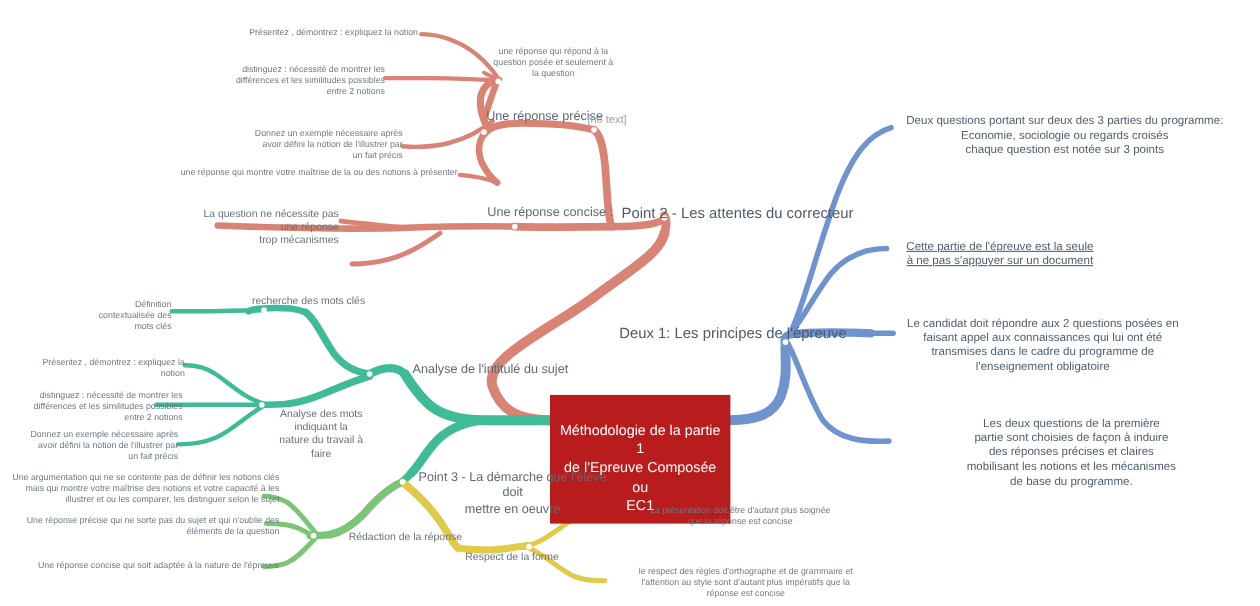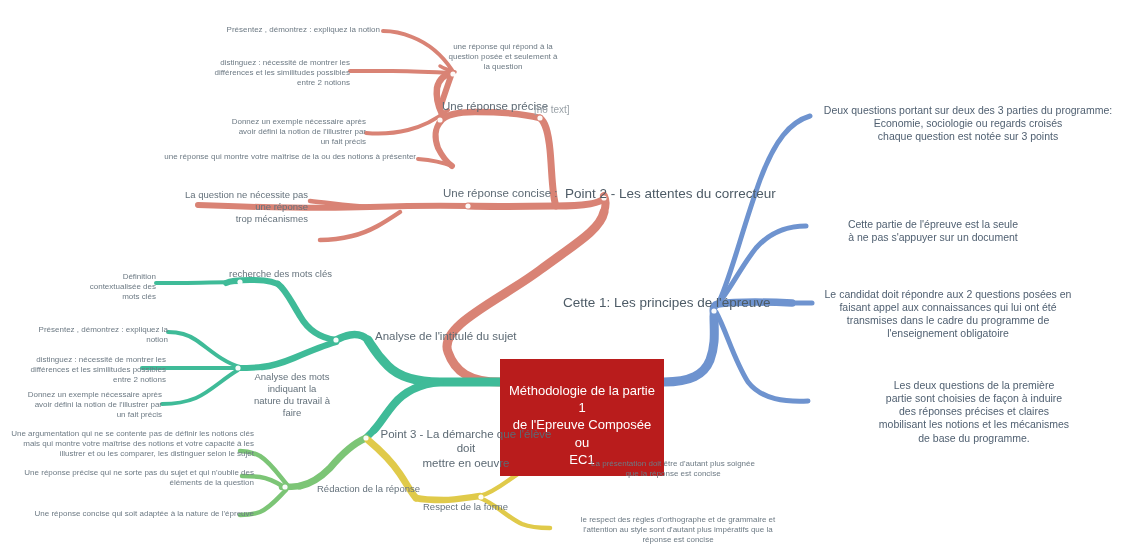--- a/index.html
+++ b/index.html
@@ -203,27 +203,27 @@
   <div class="node n-left t-leaf" style="left:160px; top:152px; width:256px;">une réponse qui montre votre maîtrise de la ou des notions à présenter</div>
 
   <div class="node n-right t-leaf" style="left:443px; top:42px; width:120px;">une réponse qui répond à la
 question posée et seulement à
 la question</div>
 
   <div class="node n-left t-leafb" style="left:180px; top:189px; width:128px;">La question ne nécessite pas une réponse
 trop mécanismes</div>
 
 
-  <div class="node n-right t-main" style="left:563px; top:295px;">Cette 1: Les principes de l'épreuve</div>
+  <div class="node n-right t-main" style="left:563px; top:295px;">Deux 1: Les principes de l'épreuve</div>
 
   <div class="node n-right t-blue" style="left:818px; top:104px; width:300px;">Deux questions portant sur deux des 3 parties du programme:
 Economie, sociologie ou regards croisés
 chaque question est notée sur 3 points</div>
 
-  <div class="node n-right t-blue" style="left:818px; top:218px; width:230px;">Cette partie de l'épreuve est la seule
+  <div class="node n-right t-blue" style="left:794px; top:218px; width:230px;text-decoration:underline;">Cette partie de l'épreuve est la seule
 à ne pas s'appuyer sur un document</div>
 
   <div class="node n-right t-blue" style="left:818px; top:288px; width:260px;">Le candidat doit répondre aux 2 questions posées en
 faisant appel aux connaissances qui lui ont été
 transmises dans le cadre du programme de
 l'enseignement obligatoire</div>
 
   <div class="node n-right t-blue" style="left:816px; top:379px; width:230px;margin-left:43px;">Les deux questions de la première
 partie sont choisies de façon à induire
 des réponses précises et claires

